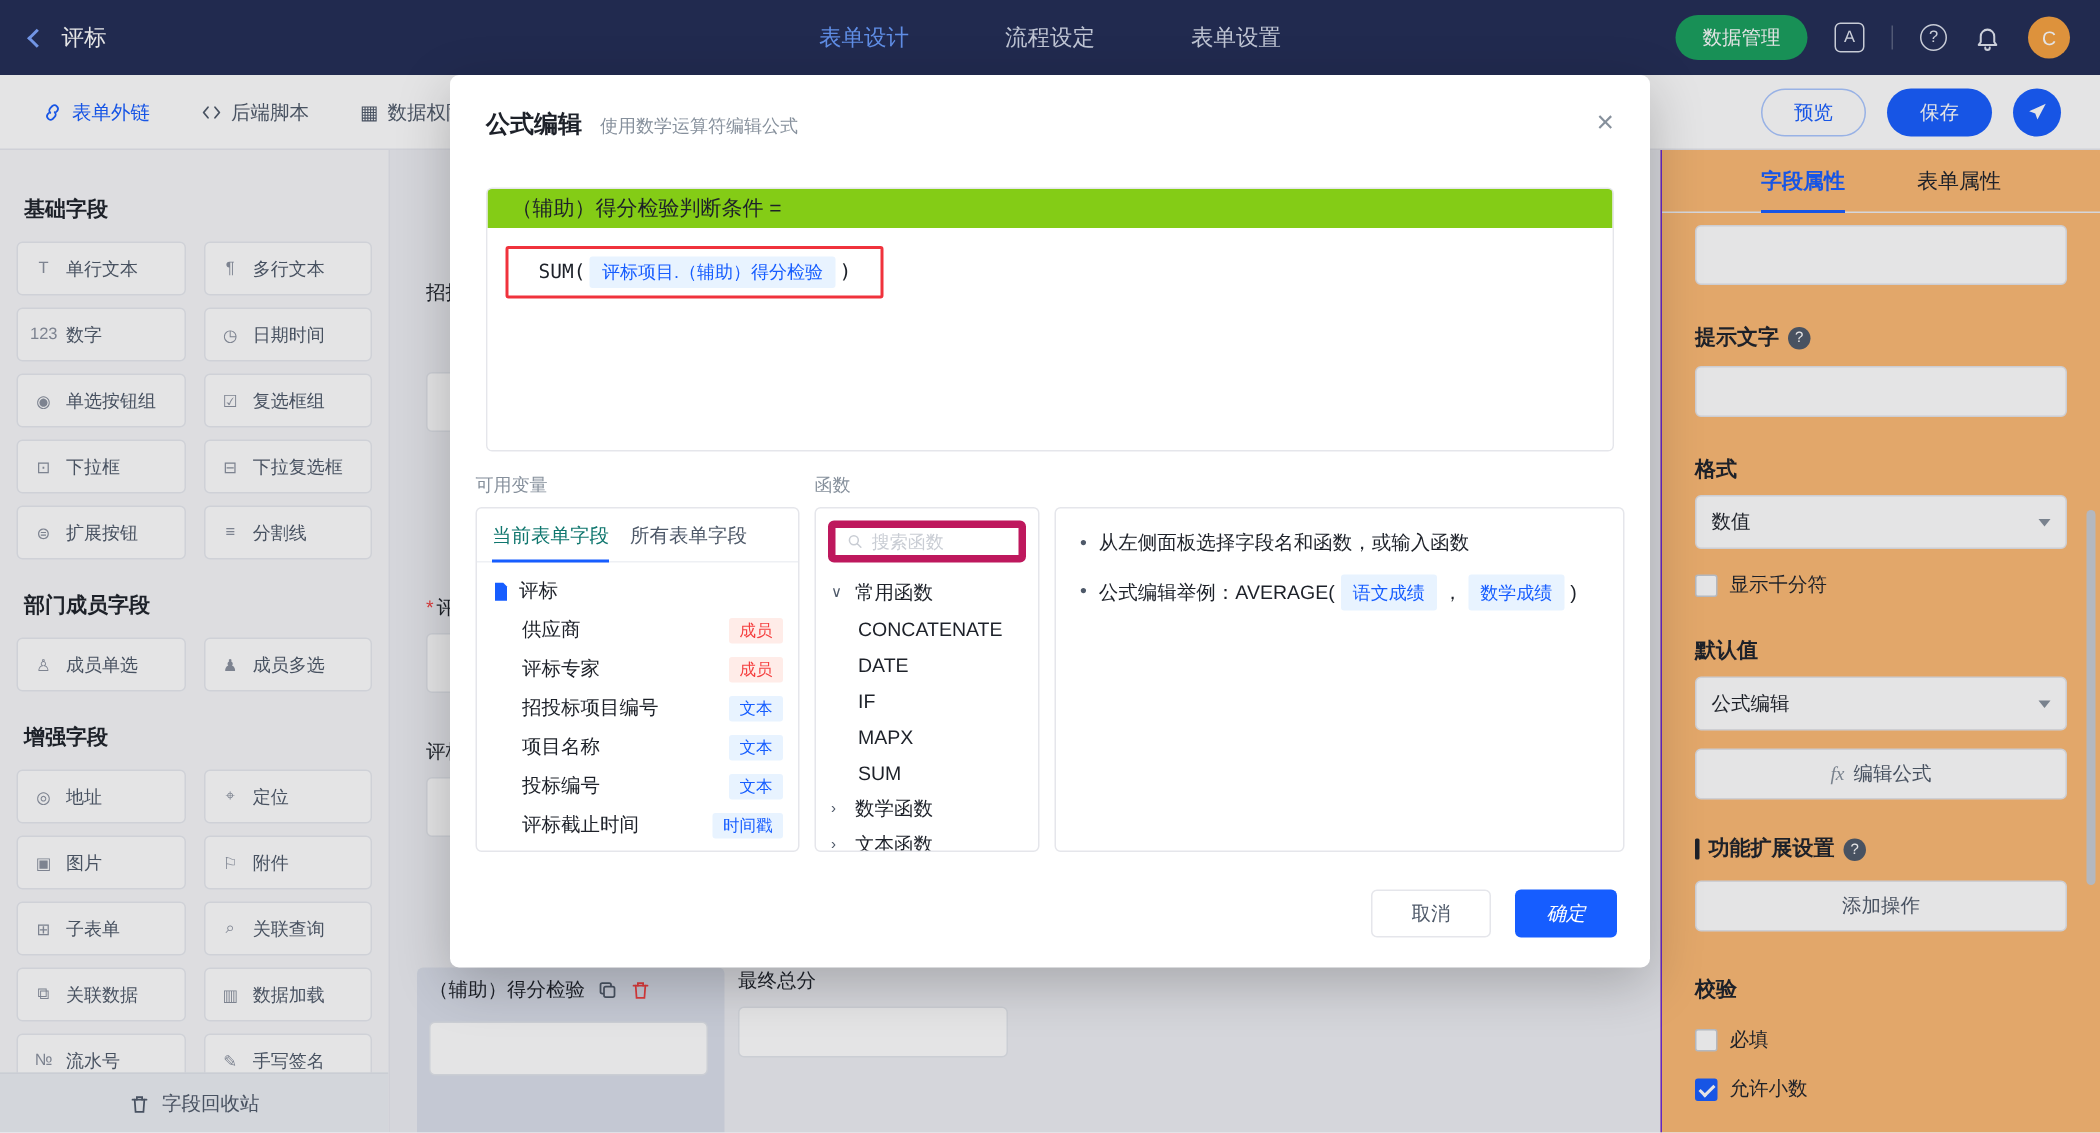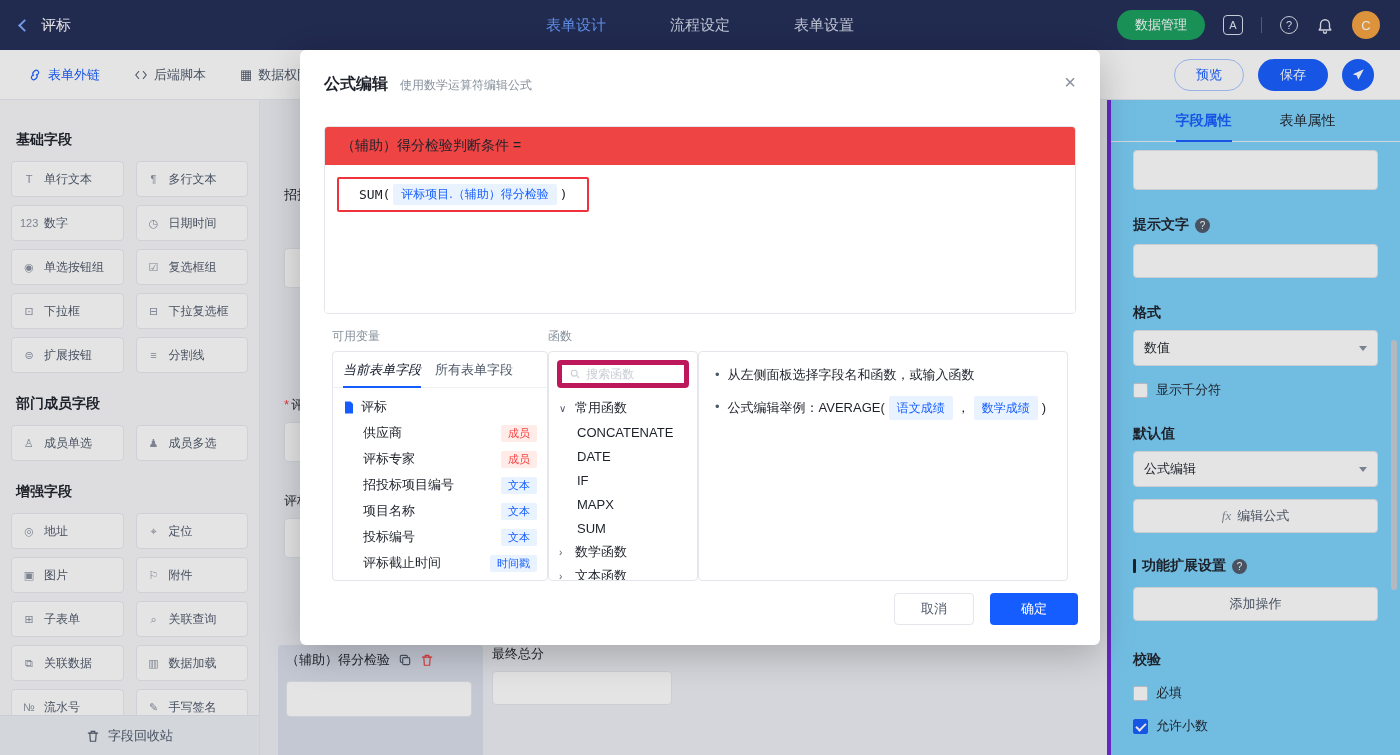--- a/index.html
+++ b/index.html
@@ -62,21 +62,21 @@
   .selected-block { position:absolute; left:18px; top:545px; width:205px; height:210px; background:#dbe0eb; border-radius:4px;
     padding:6px 8px; }
   .sb-head { display:flex; align-items:center; gap:8px; }
   .sb-label { font-size:13px; color:#1d2129; white-space:nowrap; }
   .mini-icon { display:flex; align-items:center; cursor:pointer; }
   .sb-input { margin-top:12px; width:186px; height:36px; background:#fff; border:1px solid #e3e6ec; border-radius:4px; }
   .final-block { position:absolute; left:232px; top:545px; }
   .fb-input { margin-top:8px; width:180px; height:34px; background:#fff; border:1px solid #e3e6ec; border-radius:4px; }
 
   
-  .inspector { position:absolute; top:100px; right:0; width:293px; bottom:0; background:#7dd3fc; border-left:4px solid #6d28d9; z-index:1; }
+  .inspector { position:absolute; top:100px; right:0; width:293px; bottom:0; background:#fdba74; border-left:1px solid #6d28d9; z-index:1; }
   .insp-tabs { height:42px; border-bottom:1px solid #eef0f4; display:flex; justify-content:center; gap:48px; }
   .insp-tab { font-size:14px; color:#1d2129; height:100%; display:flex; align-items:center; position:relative; cursor:pointer; }
   .insp-tab.active { color:#165dff; font-weight:bold; }
   .insp-tab.active::after { content:""; position:absolute; bottom:-1px; left:0; right:0; height:2px; background:#165dff; }
   .insp-body { padding:8px 22px 0; }
   .insp-box { height:40px; border:1px solid #e5e6eb; border-radius:4px; background:#fff; }
   .insp-label { display:flex; align-items:center; gap:6px; font-size:14px; font-weight:bold; color:#1d2129; margin-top:26px; }
   .qmark { width:15px; height:15px; border-radius:50%; background:#4e5969; color:#fff; font-size:10px; font-weight:normal;
     display:inline-flex; align-items:center; justify-content:center; }
   .insp-input { width:100%; height:34px; border:1px solid #e5e6eb; border-radius:4px; margin-top:10px; outline:none; padding:0 10px; font-size:13px; }
@@ -97,33 +97,33 @@
 
   
   .overlay { position:absolute; inset:0; background:rgba(29,33,41,.12); z-index:40; }
   .modal { position:absolute; left:300px; top:50px; width:800px; height:595px; background:#fff; border-radius:6px;
     box-shadow:0 10px 36px rgba(0,0,0,.22); z-index:50; }
   .m-header { display:flex; align-items:baseline; padding:22px 24px 0; }
   .m-title { font-size:16px; font-weight:bold; color:#1d2129; }
   .m-sub { font-size:12px; color:#86909c; margin-left:12px; }
   .m-close { margin-left:auto; font-size:20px; color:#86909c; cursor:pointer; line-height:1; }
   .f-box { margin:31px 24px 0; border:1px solid #e5e6eb; border-radius:4px; overflow:hidden; }
-  .f-strip { height:38px; background:#ef4444; display:flex; align-items:center; padding:0 16px; font-size:14px; color:#1d2129; }
+  .f-strip { height:26px; background:#84cc16; display:flex; align-items:center; padding:0 16px; font-size:14px; color:#1d2129; }
   .f-body { height:148px; background:#fff; padding:12px 12px; cursor:text; }
   .f-expr { display:inline-flex; align-items:center; gap:3px; border:2px solid #f0323c; border-radius:2px; padding:5px 20px;
     font-family:"DejaVu Sans Mono","Liberation Mono",monospace; font-size:13px; color:#1d2129; }
   .tag-blue { background:#e8f3ff; color:#165dff; border-radius:2px; padding:2px 8px; font-size:12px;
     font-family:"Liberation Sans","DejaVu Sans",sans-serif; white-space:nowrap; }
-  .m-cols { display:flex; margin:14px 32px 0; }
+  .m-cols { display:flex; gap:10px; margin:14px 17px 0; }
   .col-vars { width:216px; flex:none; } .col-fns { width:150px; flex:none; } .col-tips { flex:1; }
   .col-label { font-size:12px; color:#86909c; margin-bottom:8px; height:15px; }
   .panel { border:1px solid #e5e6eb; border-radius:4px; height:230px; background:#fff; overflow:hidden; position:relative; }
   .v-tabs { display:flex; gap:14px; padding:0 10px; height:36px; border-bottom:1px solid #eef0f4; }
   .v-tab { font-size:13px; color:#4e5969; position:relative; height:100%; display:flex; align-items:center; cursor:pointer; white-space:nowrap; }
-  .v-tab.active { color:#0f172a;font-style:italic; }
+  .v-tab.active { color:#0f766e; }
   .v-tab.active::after { content:""; position:absolute; bottom:-1px; left:0; right:0; height:2px; background:#165dff; }
   .v-body { padding:6px 10px 0; }
   .v-root { display:flex; align-items:center; gap:6px; font-size:13px; color:#1d2129; height:26px; }
   .v-row { display:flex; align-items:center; justify-content:space-between; padding-left:20px; height:26px; cursor:pointer; }
   .v-name { font-size:13px; color:#1d2129; white-space:nowrap; }
   .tag { font-size:11px; border-radius:2px; padding:1px 7px; flex:none; }
   .tag.red { background:#ffece8; color:#f53f3f; }
   .tag.blue { background:#e8f3ff; color:#165dff; }
   .fn-search { margin:8px; height:28px; border:5px solid #be185d; border-radius:4px; display:flex; align-items:center;
     padding:0 8px; gap:6px; }
@@ -131,21 +131,21 @@
   .fn-search input::placeholder { color:#c9cdd4; }
   .fn-group { display:flex; align-items:center; gap:6px; height:24px; padding:0 10px; font-size:13px; color:#1d2129; cursor:pointer; }
   .chev { font-size:10px; color:#4e5969; width:10px; }
   .fn-item { height:24px; display:flex; align-items:center; padding-left:28px; font-size:13px; color:#1d2129; cursor:pointer; }
   .tips { padding:12px 16px; }
   .tip-row { display:flex; gap:8px; margin-bottom:10px; align-items:flex-start; font-size:13px; color:#1d2129; line-height:1.7; flex-wrap:wrap; }
   .bullet { color:#4e5969; }
   .tip-inline { display:flex; align-items:center; gap:4px; flex-wrap:wrap; }
   .m-footer { position:absolute; bottom:0; left:0; right:0; padding:0 22px 20px; display:flex; justify-content:flex-end; gap:16px; }
   .btn-cancel { width:80px; height:32px; background:#fff; border:1px solid #e5e6eb; border-radius:4px; font-size:13px; color:#4e5969; cursor:pointer; }
-  .btn-confirm { width:88px; height:32px; background:#165dff; border:none; border-radius:4px; font-size:13px; color:#fff; cursor:pointer; }
+  .btn-confirm { width:68px; height:32px; background:#165dff; border:none; border-radius:4px; font-size:13px; color:#fff; cursor:pointer;font-style:italic; }
 </style>
 </head>
 <body>
 
 <div class="app">
 
   <div class="topbar">
     <div class="back-btn">
       <span class="back-chevron"></span>
     </div>

